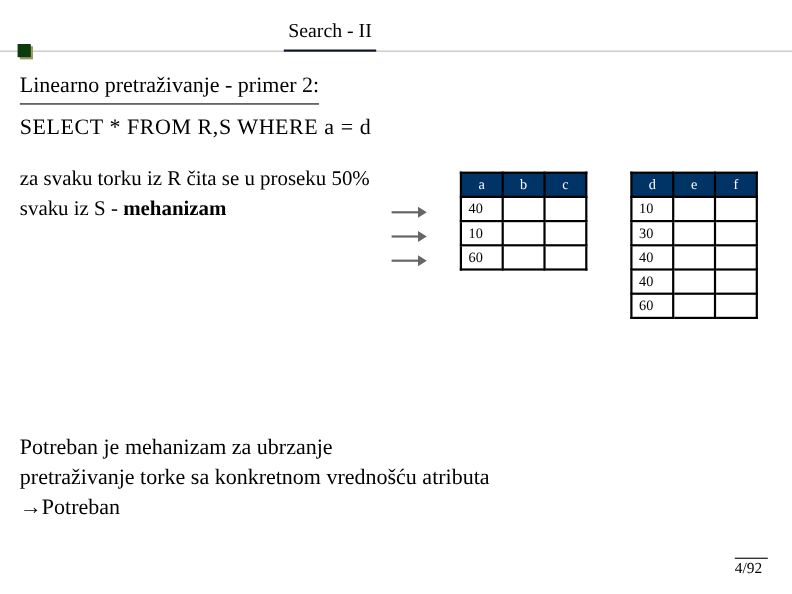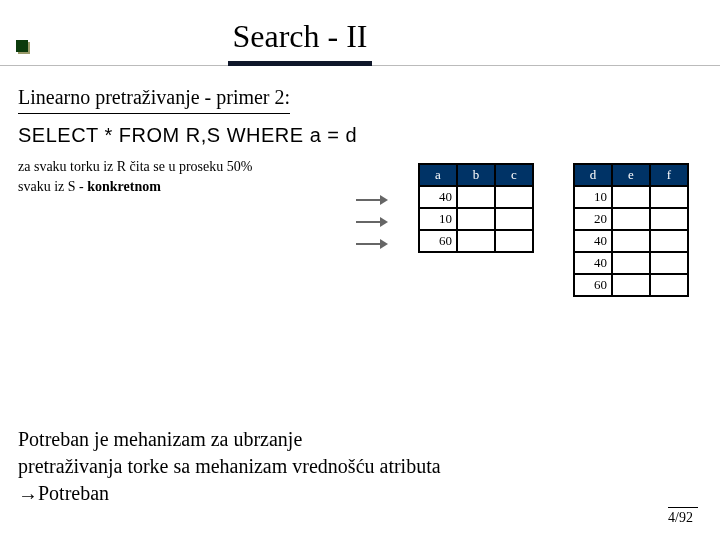--- a/index.html
+++ b/index.html
@@ -12,23 +12,23 @@
     color: #000;
     position: relative;
     overflow: hidden;
   }
   .title-wrap {
     padding: 18px 0 0 0;
     text-align: center;
   }
   .title {
     display: inline-block;
-    font-size: 32px;
-    font-family: 'Times New Roman', Georgia, serif;
-    border-bottom: 5px solid #0f172a;
+    font-size: 18px;
+    font-family: 'Times New Roman', Georgia, serif;
+    border-bottom: 2px solid #0f172a;
     padding: 0 4px 6px 4px;
     position: relative;
     left: -60px;
   }
   .title-square {
     position: absolute;
     left: 16px;
     top: 40px;
     width: 12px;
     height: 12px;
@@ -45,29 +45,29 @@
     font-family: 'Times New Roman', Georgia, serif;
     line-height: 1.35;
   }
   .subhead {
     border-bottom: 1px solid #000;
     display: inline-block;
     padding-bottom: 2px;
     margin-bottom: 8px;
   }
   .code {
-    font-family: Liberation Sans, sans-serif;
+    font-family: Liberation Serif, serif;
     font-size: 20px;
-    margin-bottom: 8px;
+    margin-bottom: 20px;
     letter-spacing: 0.5px;
   }
   .body-row { display: flex; align-items: flex-start; margin-top: 4px; }
   .text-col {
     flex: 0 0 380px;
-    font-size: 14px;
+    font-size: 19px;
     line-height: 1.4;
   }
   .tables-col {
     flex: 1;
     position: relative;
     padding-top: 0;
   }
   .tbl {
     border-collapse: collapse;
     position: absolute;
@@ -81,21 +81,21 @@
     padding: 0 4px;
     font-family: 'Times New Roman', Georgia, serif;
     vertical-align: middle;
   }
   .tbl th {
     background: #003366;
     color: #fff;
     font-weight: normal;
   }
   .tbl td { background: #fff; }
-  .tbl td.first { text-align: right; padding-left: 6px; border-radius: 11px; }
+  .tbl td.first { text-align: left; padding-left: 6px; border-radius: 11px; }
   .tbl-R { left: 20px; top: 6px; }
   .tbl-S { left: 175px; top: 6px; }
   .arrows {
     position: absolute;
     left: -46px;
     top: 32px;
   }
   .arrow {
     width: 40px; height: 22px; position: relative;
   }
@@ -115,21 +115,20 @@
     border-top: 5px solid transparent;
     border-bottom: 5px solid transparent;
   }
   .conclusion {
     position: absolute;
     left: 18px; right: 18px;
     top: 394px;
     font-size: 20px;
     font-family: 'Times New Roman', Georgia, serif;
     line-height: 1.35;
-    margin-top: 32px;
   }
   .pagenum {
     position: absolute;
     right: 22px;
     bottom: 14px;
     font-size: 14px;
   }
   .pagenum::before {
     content: "";
     display: block;
@@ -149,21 +148,21 @@
 </div>
 <div class="rule"></div>
 
 <div class="content">
   <span class="subhead">Linearno pretraživanje - primer 2:</span>
   <div class="code">SELECT * FROM R,S WHERE a = d</div>
 
   <div class="body-row">
     <div class="text-col">
       <span>za svaku torku iz R čita se u proseku 50%</span><br>
-      <span>svaku iz S - </span><b>konkretnom</b>
+      <span>svaku iz S - </span><b>mehanizam</b>
     </div>
 
     <div class="tables-col">
       <div class="arrows">
         <div class="arrow"></div>
         <div class="arrow"></div>
         <div class="arrow"></div>
       </div>
 
       <table class="tbl tbl-R">
@@ -197,21 +196,21 @@
           <th>d</th>
           <th>e</th>
           <th>f</th>
         </tr>
         <tr>
               <td class="first">10</td>
               <td></td>
               <td></td>
             </tr>
         <tr>
-              <td class="first">20</td>
+              <td class="first">30</td>
               <td></td>
               <td></td>
             </tr>
         <tr>
               <td class="first">40</td>
               <td></td>
               <td></td>
             </tr>
         <tr>
               <td class="first">40</td>
@@ -224,17 +223,17 @@
               <td></td>
             </tr>
       </tbody>
         </table>
     </div>
   </div>
 </div>
 
 <div class="conclusion">
   <span>Potreban je mehanizam za ubrzanje</span><br>
-  <span>pretraživanja torke sa mehanizam vrednošću atributa</span><br>
+  <span>pretraživanje torke sa konkretnom vrednošću atributa</span><br>
   <span>→Potreban</span>
 </div>
 
 <div class="pagenum"><span>4/92</span></div>
 
 </body></html>

